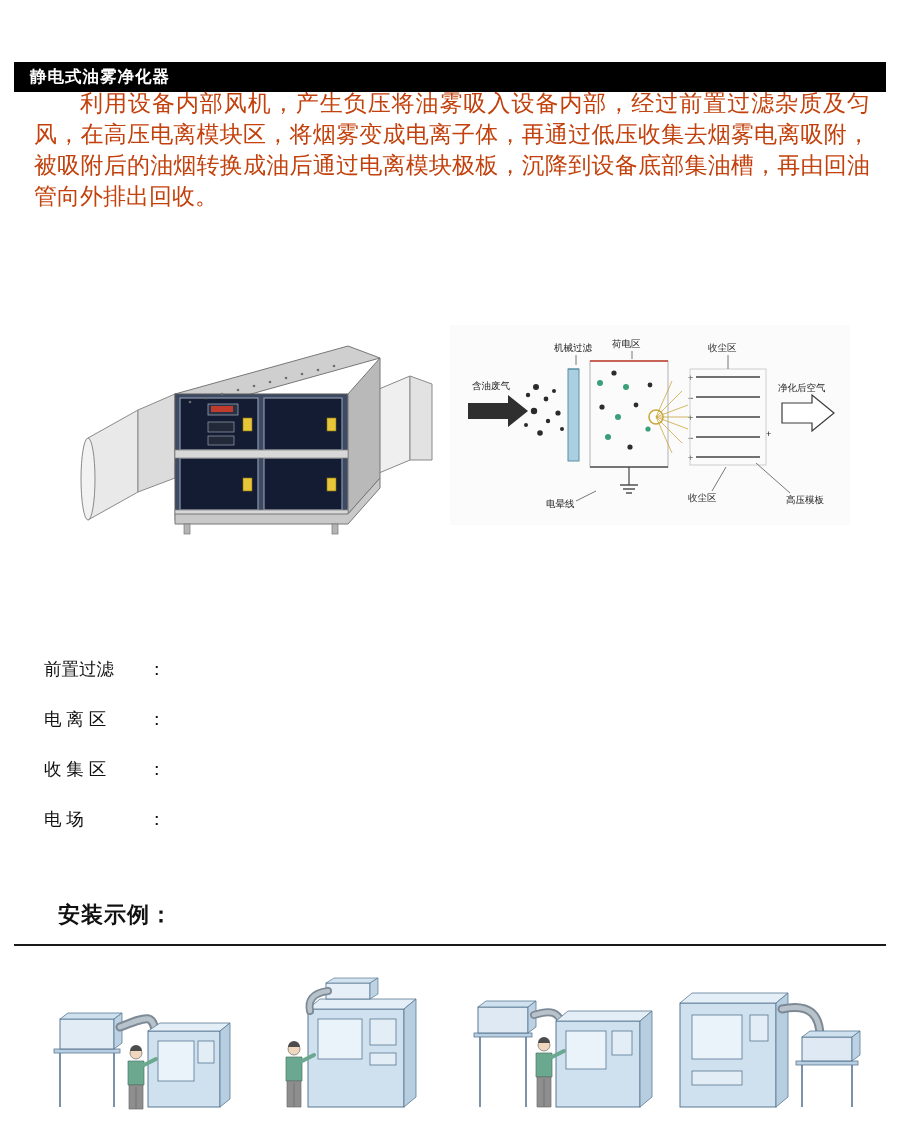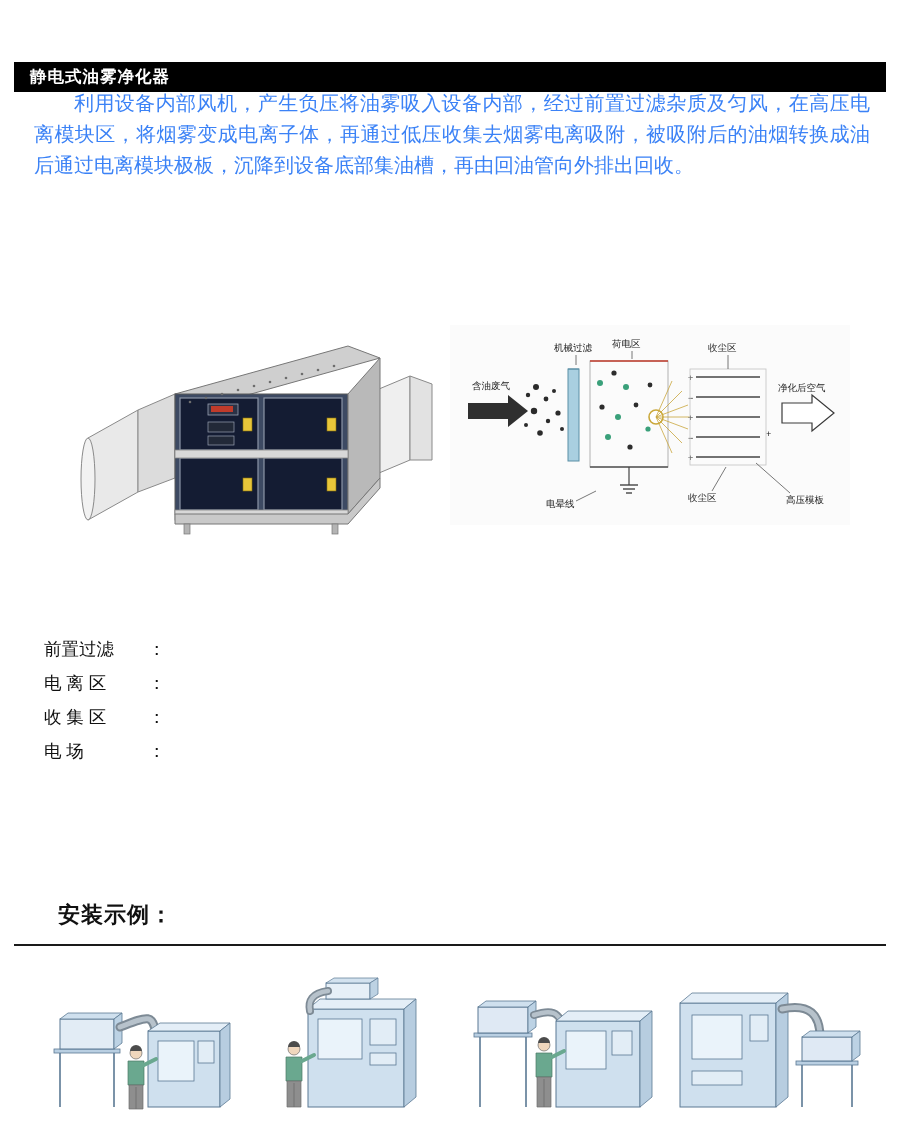--- a/index.html
+++ b/index.html
@@ -18,37 +18,37 @@
     background: #000000; display: flex; align-items: center; margin-top: 48px;
   }
   .header-bar .title {
     color: #ffffff; font-size: 16.5px; font-weight: bold;
     letter-spacing: 1px; padding-left: 16px;
   }
 
   
   .intro {
     position: absolute; left: 34px; top: 88px; width: 836px;
-    font-size: 20px; line-height: 31px; color: #3b82f6;
+    font-size: 23px; line-height: 31px; color: #c2410c;
     text-indent: 2em; text-align: justify;
   }
 
   
   .figure-area {
     position: absolute; left: 60px; top: 300px; width: 790px; height: 290px;
   }
   .fig-left { position: absolute; left: 20px; top: 10px; width: 370px; height: 250px; }
   .fig-right { position: absolute; left: 390px; top: 25px; width: 400px; height: 200px; }
 
   
   .spec-list {
     position: absolute; left: 44px; top: 634px; width: 830px;
     font-size: 17.5px; line-height: 30px; color: #111;
   }
-  .spec-row { display: flex; align-items: flex-end; margin-bottom: 4px; }
+  .spec-row { display: flex; align-items: flex-end; margin-bottom: 4px; margin-top: 20px; }
   .spec-label { flex: 0 0 104px; white-space: nowrap; }
   .spec-colon { flex: 0 0 14px; }
   .spec-text { flex: 1 1 auto; }
 
   
   .install-title {
     position: absolute; left: 58px; top: 900px;
     font-size: 22px; font-weight: bold; color: #111; letter-spacing: 1px;
   }
   .install-rule {

